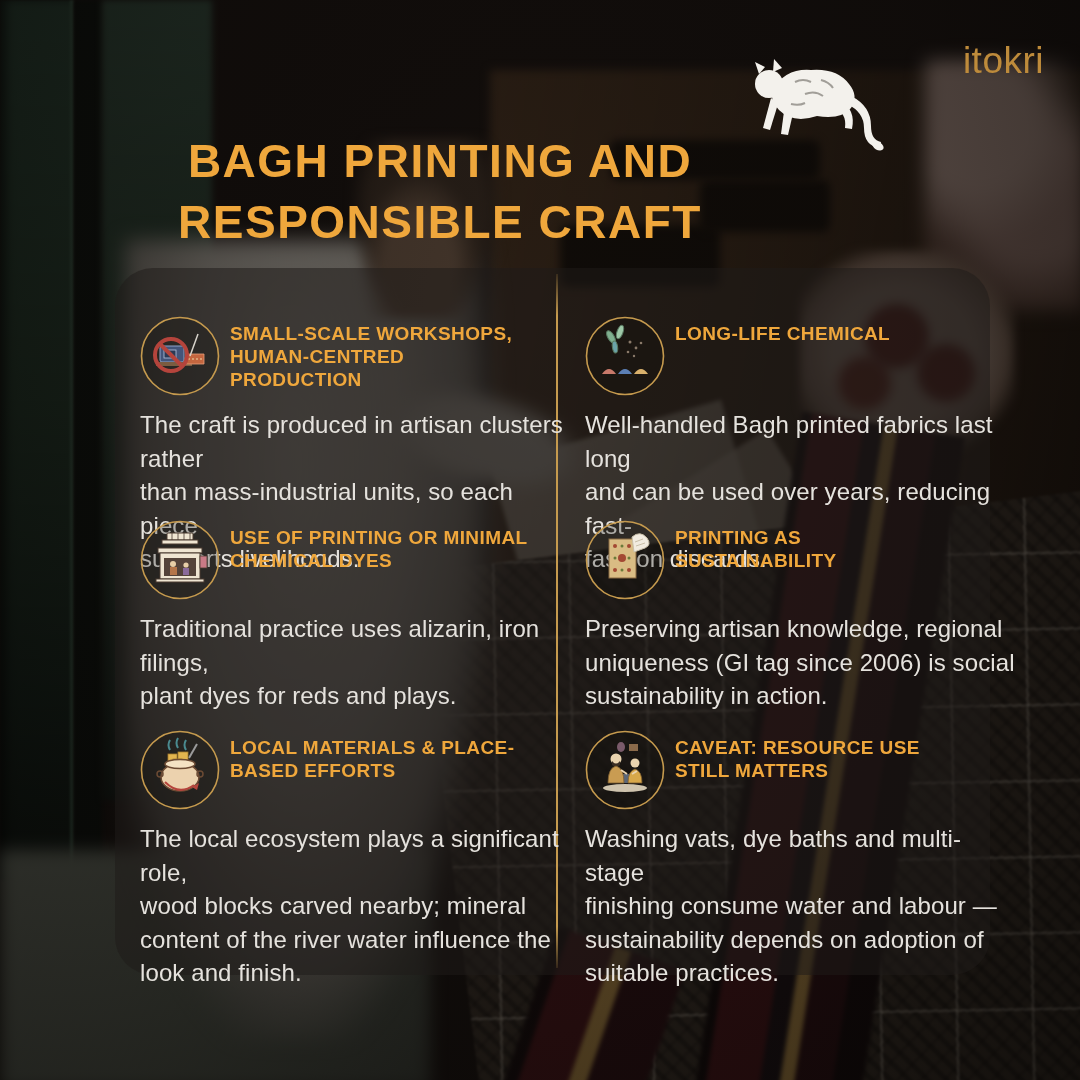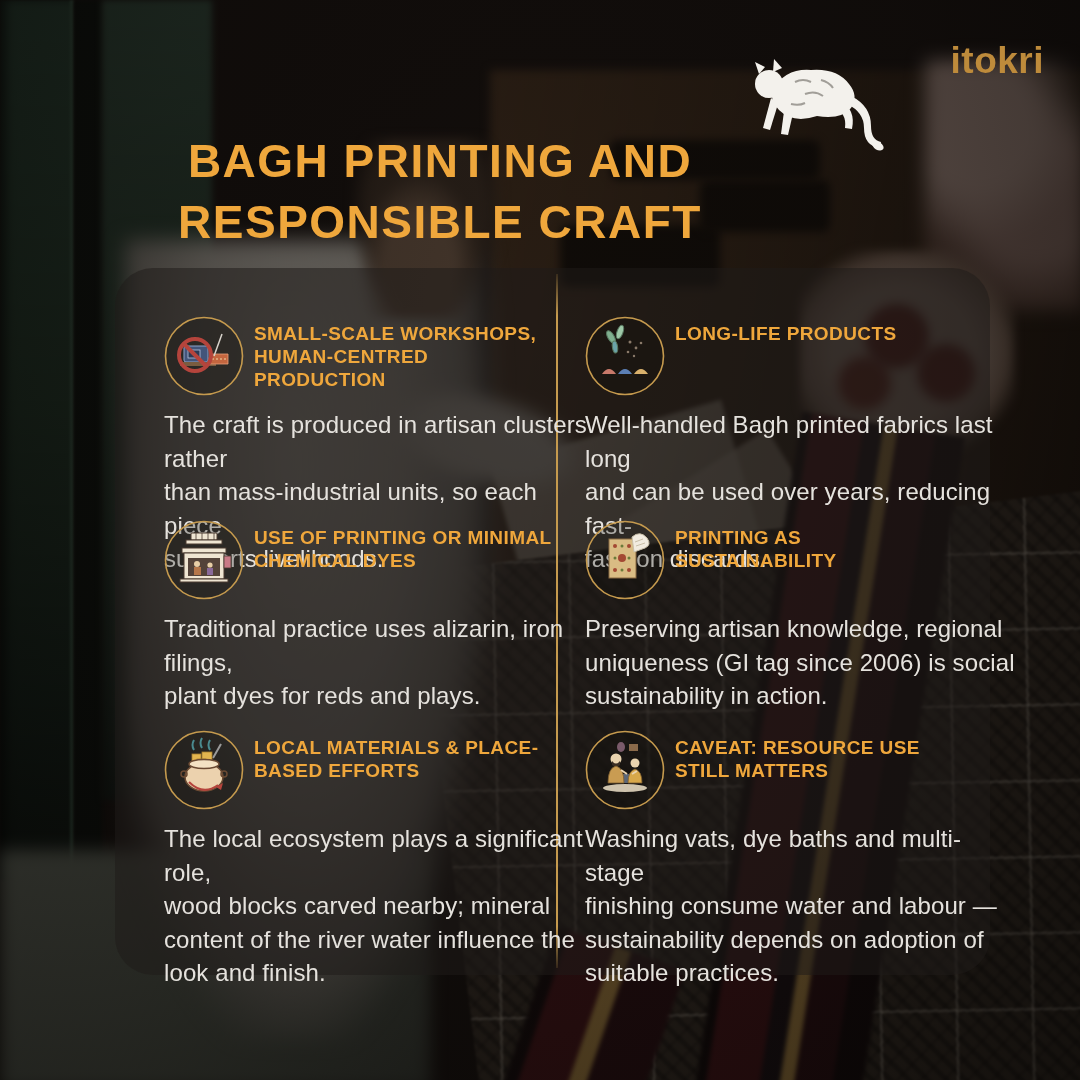--- a/index.html
+++ b/index.html
@@ -58,29 +58,29 @@
   .bg-maroon2{left:505px;top:940px;width:135px;height:300px;transform:rotate(19deg);filter:blur(2px);
     background:linear-gradient(90deg,#150b0c 0 10%,#4a161a 10% 45%,#b08946 45% 58%,#2e1014 58% 100%);}
   .bg-overlay{left:0;top:0;width:1080px;height:1080px;
     background:radial-gradient(ellipse at 50% 30%,rgba(8,6,5,.40) 0%,rgba(8,6,5,.56) 55%,rgba(4,3,2,.70) 100%);}
   
   .panel{position:absolute;left:115px;top:268px;width:875px;height:707px;
     border-radius:38px;background:rgba(30,27,24,.52);}
   .divider{position:absolute;left:556px;top:274px;width:2px;height:694px;
     background:linear-gradient(180deg,rgba(197,154,78,.15) 0%,#c59a4e 6%,#c59a4e 94%,rgba(197,154,78,.15) 100%);}
   
-  .logo{position:absolute;top:42px;right:36px;font-size:37px;font-weight:700;
+  .logo{position:absolute;top:42px;right:36px;font-size:37px;font-weight:400;
     color:#be8b3b;letter-spacing:.5px;line-height:1;}
   .main-title{position:absolute;left:0;top:100px;width:880px;text-align:center;
     font-size:46px;font-weight:800;color:#efa73c;line-height:1.32;letter-spacing:1.5px;
     white-space:pre-line;z-index:5;}
   .tiger{position:absolute;left:745px;top:46px;width:140px;height:110px;z-index:6;}
   
   .card{position:absolute;width:430px;z-index:4;}
-  .col1{left:164px;} .col2{left:585px;}
+  .col1{left:140px;} .col2{left:585px;}
   .row1{top:316px;} .row2{top:520px;} .row3{top:730px;}
   .card-head{display:flex;align-items:flex-start;gap:10px;}
   .icon-circle{width:80px;height:80px;flex:0 0 80px;}
   .card-title{margin:0;padding-top:7px;font-size:19px;font-weight:bold;color:#efa73c;
     line-height:1.2;letter-spacing:.4px;white-space:pre-line;}
   .card-body{margin:12px 0 0;font-size:24px;color:#e5e2dd;line-height:1.4;
     letter-spacing:.1px;white-space:pre-line;}
   .ring{fill:rgba(12,10,8,.25);stroke:#c59a4e;stroke-width:1.6;}
 </style>
 </head>
@@ -177,21 +177,21 @@
               <circle cx="51" cy="32" r="1.4"></circle>
             <circle cx="43" cy="36" r="1.3"></circle>
               <circle cx="56" cy="27" r="1.3"></circle>
             <circle cx="49" cy="40" r="1.2"></circle>
           </g>
           <path d="M17 58 q7 -10 14 0 z" fill="#c8796a"></path>
           <path d="M33 58 q7 -10 14 0 z" fill="#5b7fb5"></path>
           <path d="M49 58 q7 -10 14 0 z" fill="#d9b16c"></path>
         </svg>
       </div>
-      <h3 class="card-title">LONG-LIFE PRODUCTS</h3>
+      <h3 class="card-title">LONG-LIFE CHEMICAL</h3>
     </div>
     <p class="card-body">Well-handled Bagh printed fabrics last long
 and can be used over years, reducing fast-
 fashion discards.</p>
   </section>
 
   <section class="card col1 row2">
     <div class="card-head">
       <div class="icon-circle">
         <svg viewBox="0 0 80 80">

